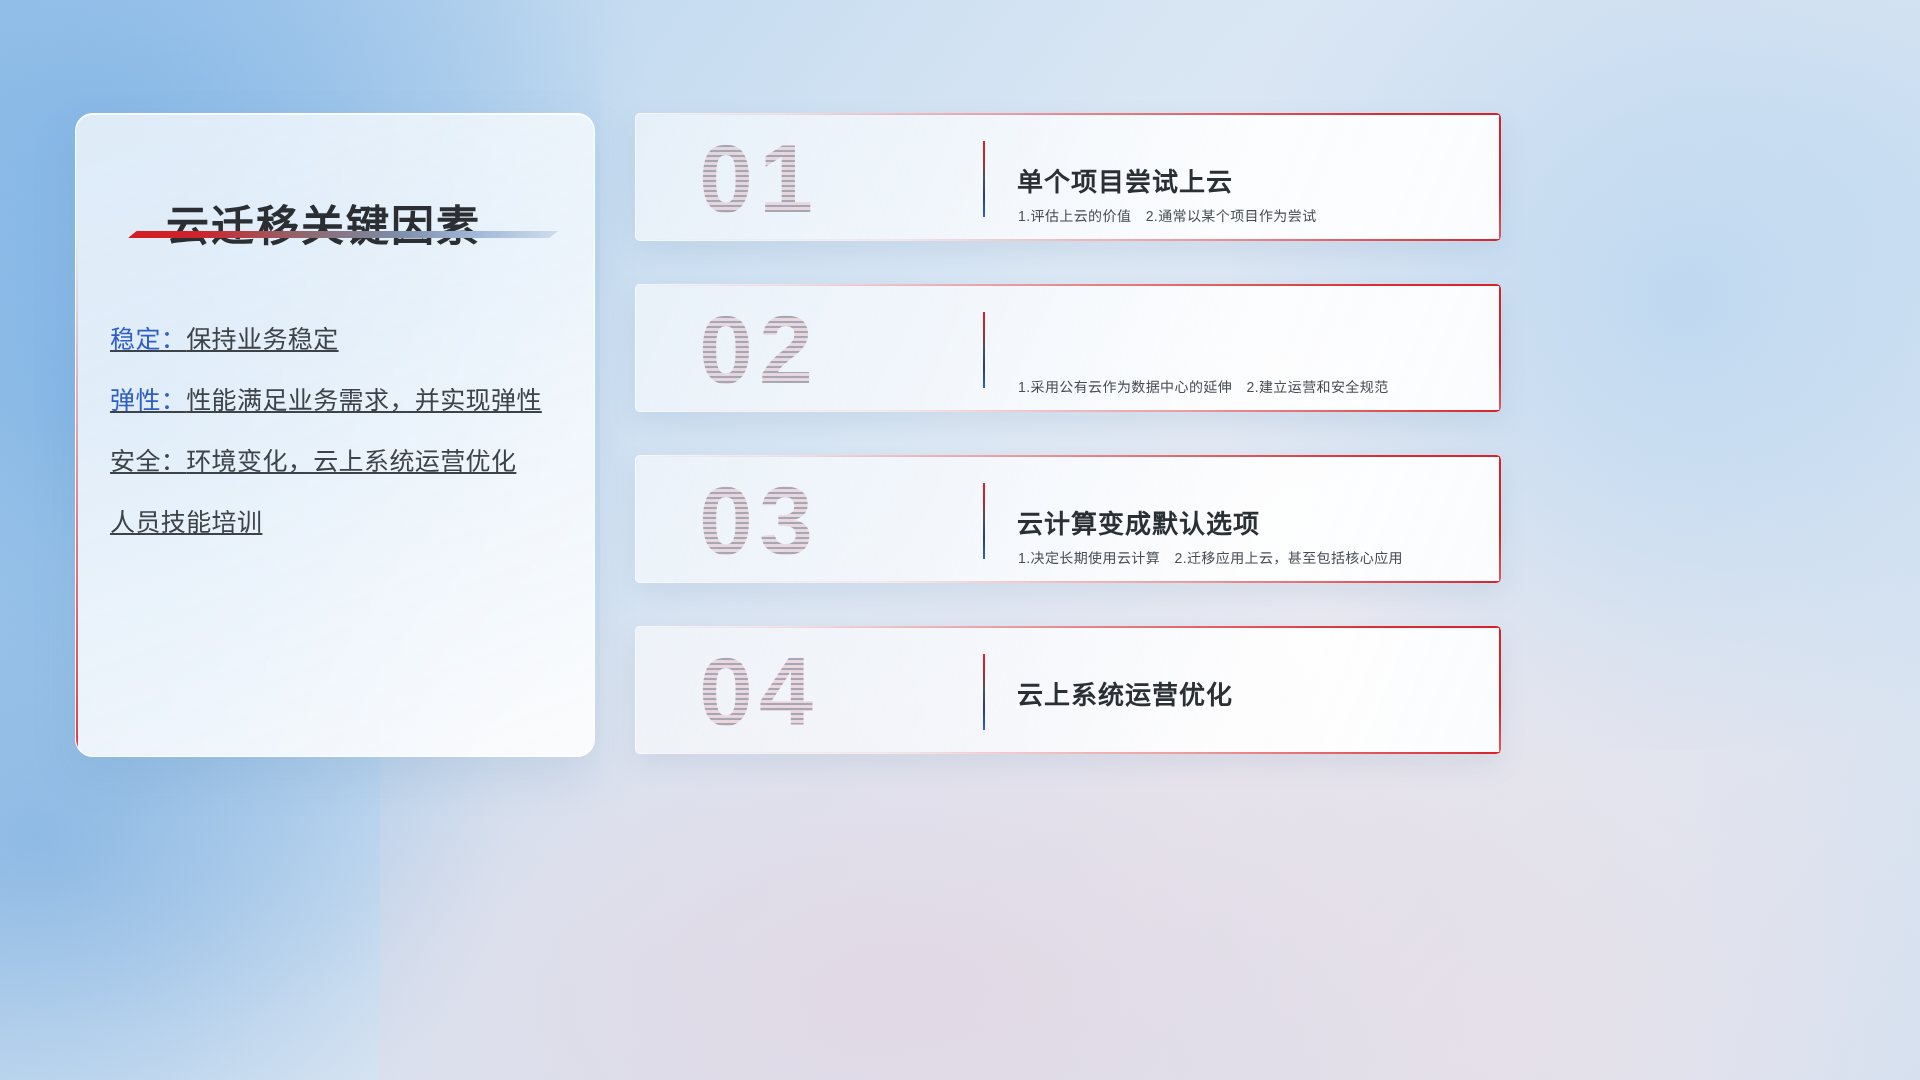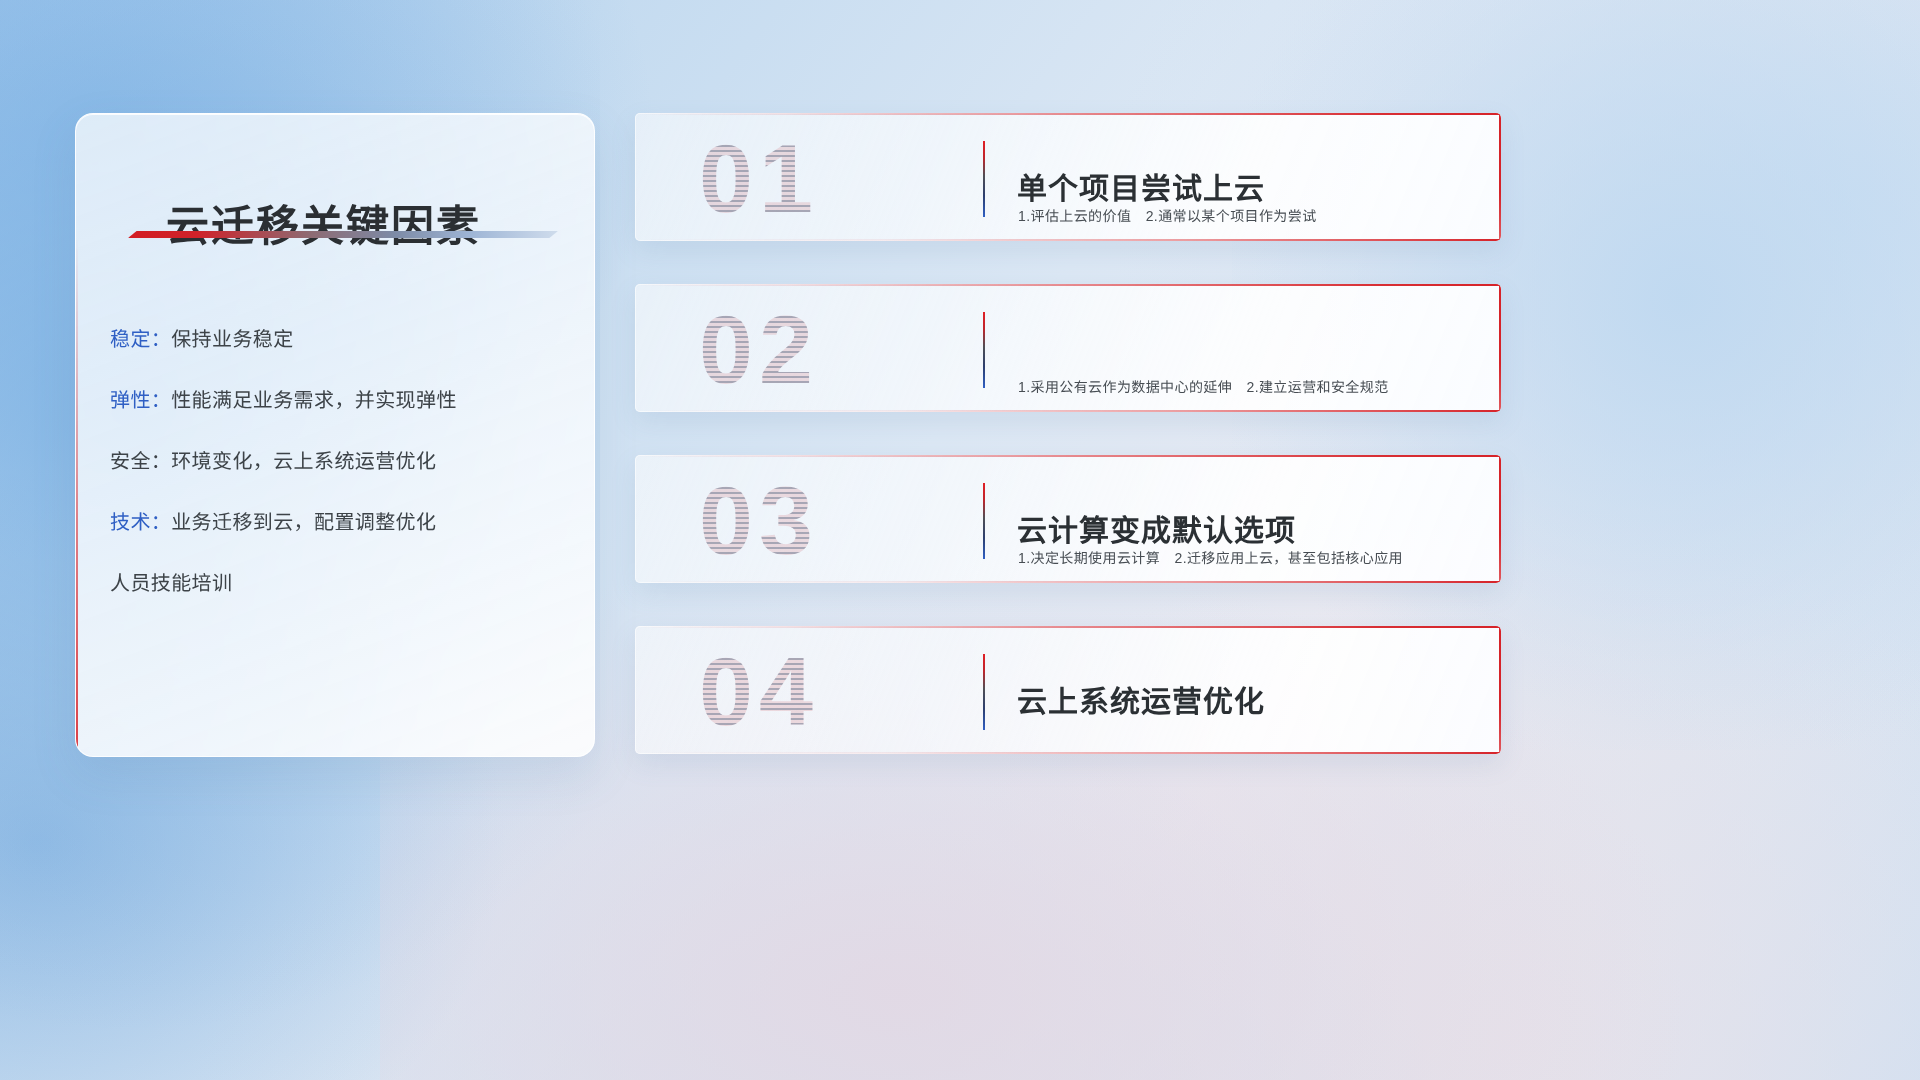--- a/index.html
+++ b/index.html
@@ -86,25 +86,26 @@
     background: linear-gradient(90deg, #d31d24 0%, #cf2229 16%, #8e6a72 42%, #7d8ba6 62%, #9fb6d6 80%, #cfdcec 100%);
     clip-path: polygon(2% 0, 100% 0, 98% 100%, 0% 100%);
     border-radius: 1px;
   }
   #panel-list {
     position: absolute;
     left: 34px; top: 195px;
     right: 24px;
   }
   .panel-row {
-    font-size: 20px;
+    font-size: 25px;
     line-height: 61px;
     color: #3d4348;
     white-space: nowrap;
     letter-spacing: 0.4px;
+    text-decoration: underline;
   }
   .panel-key { color: #2f5fc4; }
   .panel-key.plain { color: #3d4348; margin-top: 42px; }
 
   
   #cards {
     position: absolute;
     left: 635px; top: 113px;
     width: 866px;
   }
@@ -176,21 +177,21 @@
 
   .card-divider {
     position: absolute;
     left: 348px; top: 28px;
     width: 2px; height: 76px;
     background: linear-gradient(to bottom, #e01f25 0%, #c0252c 22%, #4f4f55 46%, #2d3f6e 72%, #2f5fc4 100%);
   }
   .card-title {
     position: absolute;
     left: 382px; top: 26px;
-    font-size: 30px;
+    font-size: 26px;
     font-weight: 700;
     color: #2b3034;
     letter-spacing: 1px;
     white-space: nowrap;
   }
   .card-desc {
     position: absolute;
     left: 383px; top: 78px;
     font-size: 14px;
     color: #474d53;
@@ -215,23 +216,20 @@
       <div class="panel-row">
         <span class="panel-key">稳定：</span><span class="panel-val">保持业务稳定</span>
       </div>
       <div class="panel-row">
         <span class="panel-key">弹性：</span><span class="panel-val">性能满足业务需求，并实现弹性</span>
       </div>
       <div class="panel-row">
         <span class="panel-key plain">安全：</span><span class="panel-val">环境变化，云上系统运营优化</span>
       </div>
       <div class="panel-row">
-        <span class="panel-key">技术：</span><span class="panel-val">业务迁移到云，配置调整优化</span>
-      </div>
-      <div class="panel-row">
         <span class="panel-key plain"></span><span class="panel-val">人员技能培训</span>
       </div>
     </div>
   </section>
 
   <section id="cards">
 
     <article class="card">
       <div class="card-edge-top"></div>
       <div class="card-edge-right"></div>

